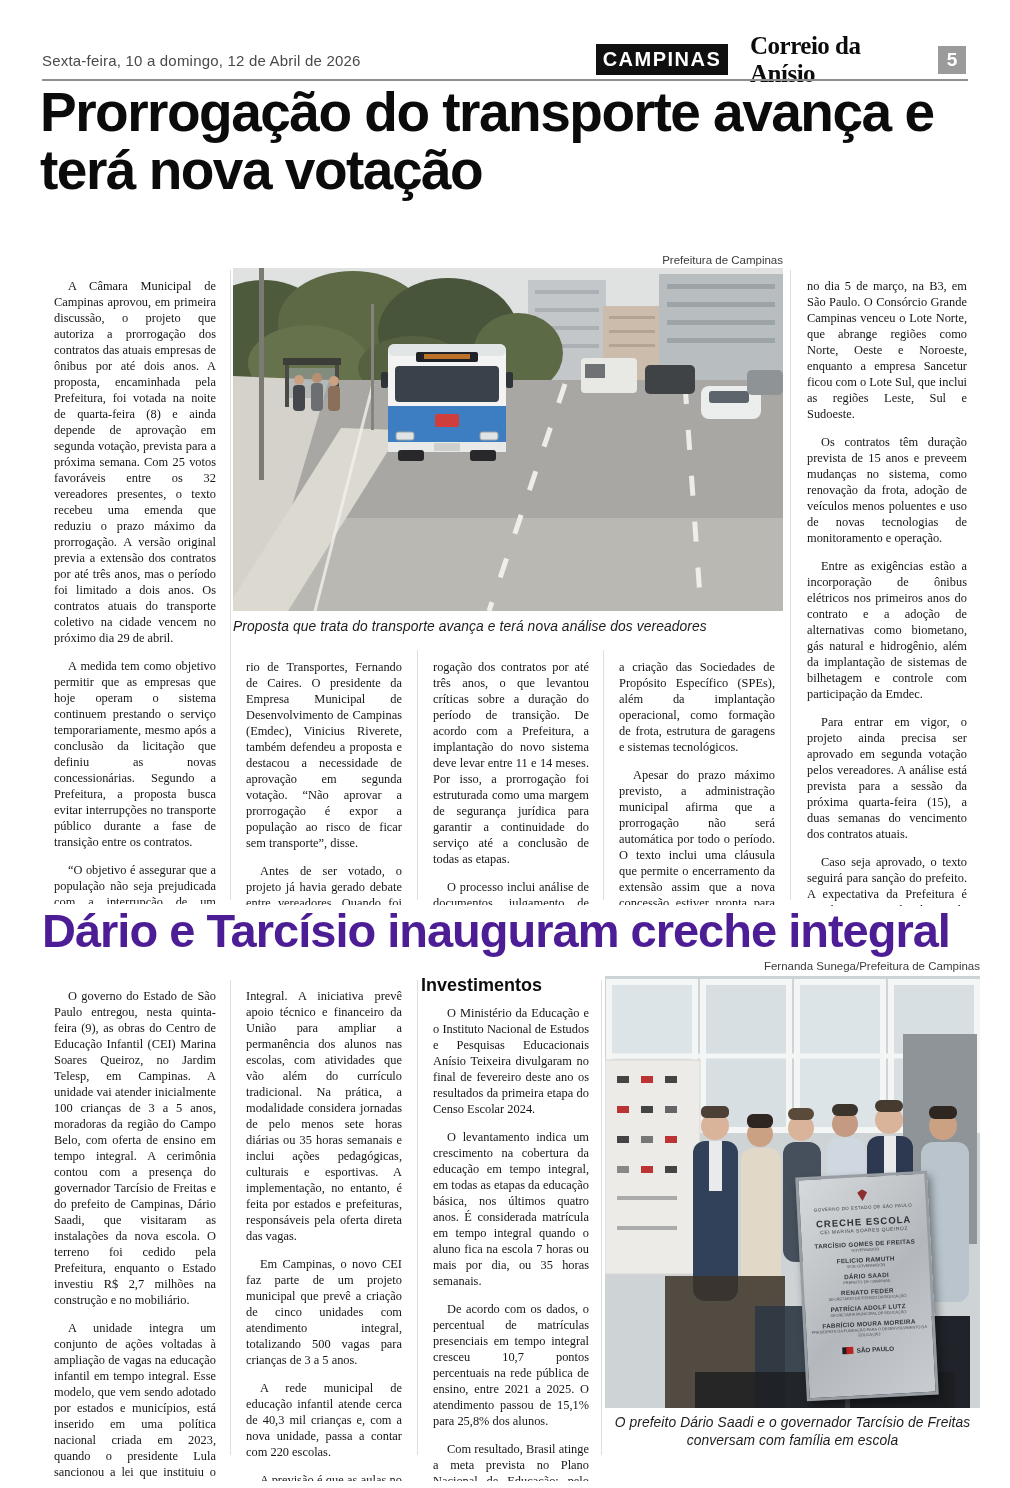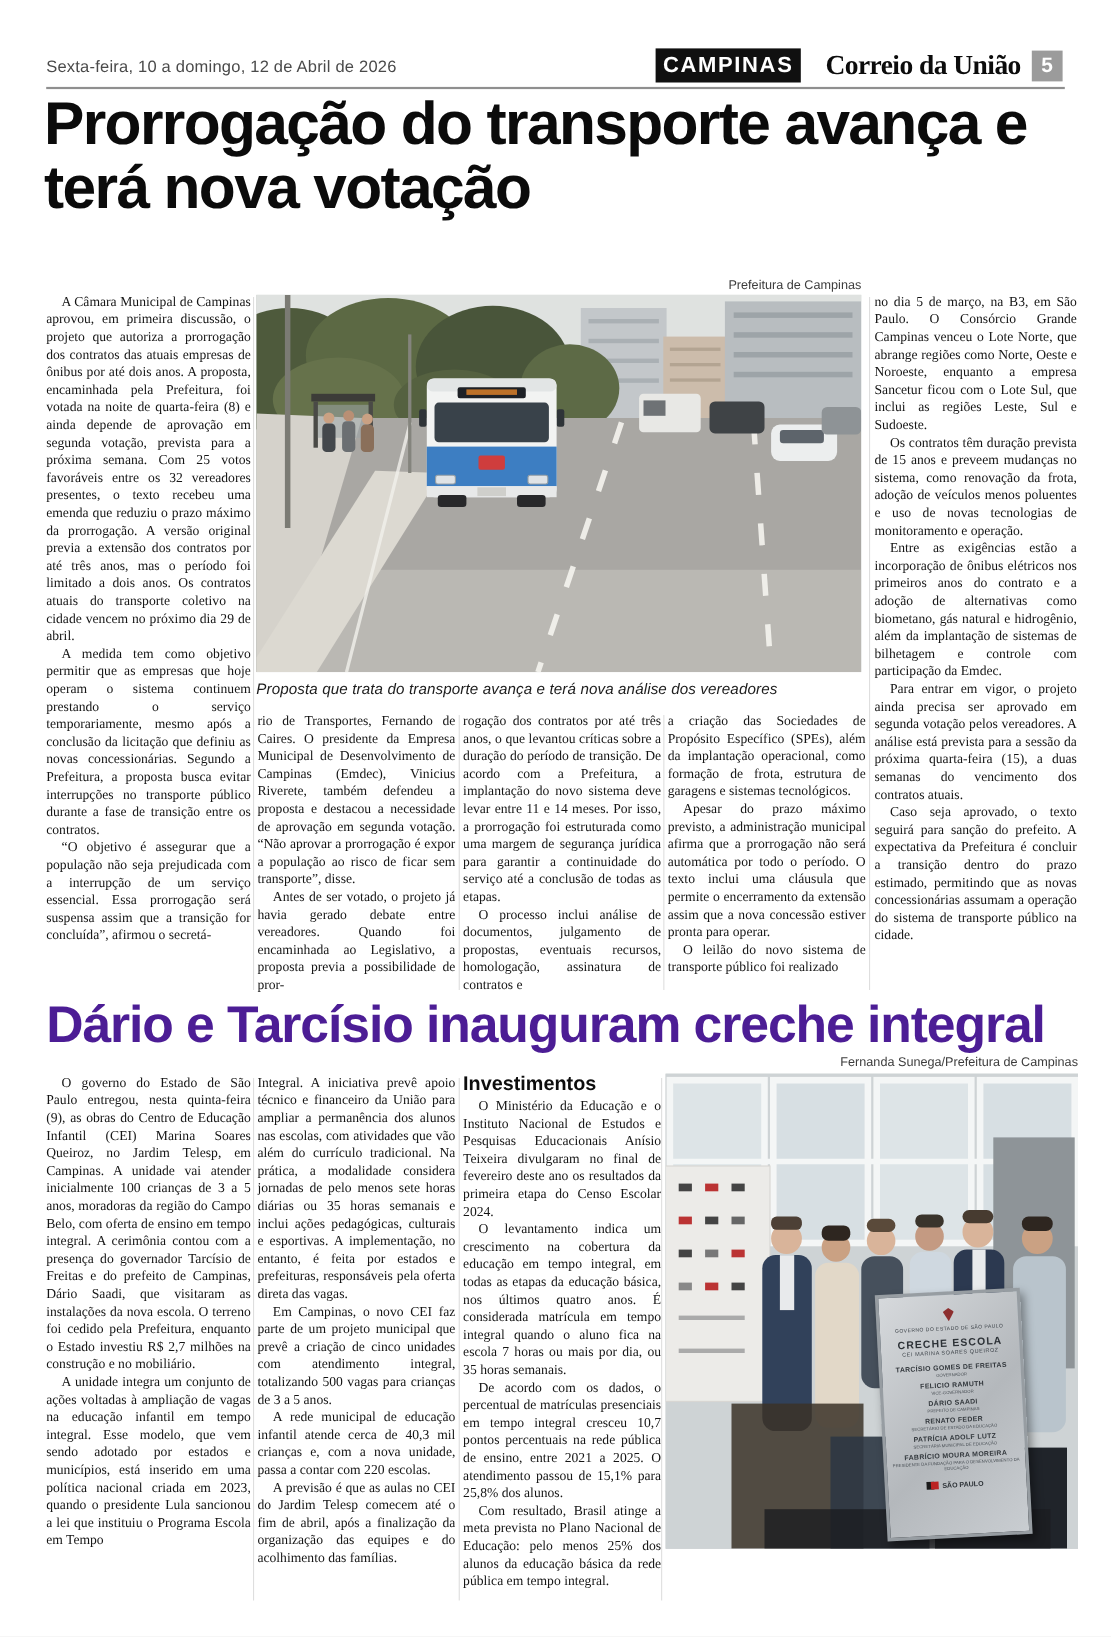--- a/index.html
+++ b/index.html
@@ -30,21 +30,21 @@
   .credit{position:absolute;font-size:11.5px;color:#3c3c3c;}
   #credit1{left:233px;top:254px;width:550px;text-align:right;}
   #credit2{left:530px;top:960px;width:450px;text-align:right;}
   .caption{position:absolute;font-style:italic;font-size:13.8px;color:#1c1c1c;letter-spacing:.1px;line-height:1.3;}
   #caption1{left:233px;top:618px;width:550px;text-align:left;}
   #caption2{left:605px;top:1414px;width:375px;text-align:center;}
 
   
   .textcol{position:absolute;font-family:"Liberation Serif",serif;font-size:12.4px;line-height:16px;
         text-align:justify;color:#151515;overflow:hidden;}
-  .textcol p{margin:0;text-indent:14px;}
+  .textcol p{margin:12px;text-indent:14px;}
   .textcol p.noindent{text-indent:0;}
   .colhead{font-family:"Liberation Sans",sans-serif;font-weight:700;font-size:18px;margin:1px 0 4px;
         text-align:left;color:#0d0d0d;}
   #a1c1{left:42px;top:266px;width:186px;height:638px;}
   #a1c2{left:234px;top:647px;width:180px;height:258px;}
   #a1c3{left:421px;top:647px;width:180px;height:258px;}
   #a1c4{left:607px;top:647px;width:180px;height:258px;}
   #a1c5{left:795px;top:266px;width:184px;height:640px;}
   #a2c1{left:42px;top:976px;width:186px;height:505px;}
   #a2c2{left:234px;top:976px;width:180px;height:505px;}
@@ -72,21 +72,21 @@
   .pl-logo::before{content:"";display:inline-block;width:7px;height:7px;background:#bb2222;
         margin-right:3px;vertical-align:-1px;box-shadow:-4px 0 0 #1c1c1c;}
 </style>
 </head>
 <body>
 
 <div class="page">
 
   <div class="dateline">Sexta-feira, 10 a domingo, 12 de Abril de 2026</div>
   <div class="section-box">CAMPINAS</div>
-  <div class="masthead">Correio da União</div>
+  <div class="masthead">Correio da Anísio</div>
   <div class="pagenum">5</div>
   <div class="header-rule"></div>
 
   <h1 class="hl1">Prorrogação do transporte avança e terá nova votação</h1>
   <div class="credit" id="credit1">Prefeitura de Campinas</div>
 
   <div class="photo1">
     <svg width="550" height="343" viewBox="0 0 550 343">
       <rect width="550" height="130" fill="#dfe2e0"></rect>
       <g>
@@ -273,20 +273,21 @@
           <div class="pl-name">RENATO FEDER</div>
           <div class="pl-role">SECRETÁRIO DE ESTADO DA EDUCAÇÃO</div>
           <div class="pl-name">PATRÍCIA ADOLF LUTZ</div>
           <div class="pl-role">SECRETÁRIA MUNICIPAL DE EDUCAÇÃO</div>
           <div class="pl-name">FABRÍCIO MOURA MOREIRA</div>
           <div class="pl-role">PRESIDENTE DA FUNDAÇÃO PARA O DESENVOLVIMENTO DA EDUCAÇÃO</div>
           <div class="pl-logo">SÃO PAULO</div>
         </div>
     </div>
   </div>
+  <div class="caption" id="caption2">O prefeito Dário Saadi e o governador Tarcísio de Freitas conversam com família em escola</div>
 
   <div class="textcol" id="a2c1">
       <p>O governo do Estado de São Paulo entregou, nesta quinta-feira (9), as obras do Centro de Educação Infantil (CEI) Marina Soares Queiroz, no Jardim Telesp, em Campinas. A unidade vai atender inicialmente 100 crianças de 3 a 5 anos, moradoras da região do Campo Belo, com oferta de ensino em tempo integral. A cerimônia contou com a presença do governador Tarcísio de Freitas e do prefeito de Campinas, Dário Saadi, que visitaram as instalações da nova escola. O terreno foi cedido pela Prefeitura, enquanto o Estado investiu R$ 2,7 milhões na construção e no mobiliário.</p>
       <p>A unidade integra um conjunto de ações voltadas à ampliação de vagas na educação infantil em tempo integral. Esse modelo, que vem sendo adotado por estados e municípios, está inserido em uma política nacional criada em 2023, quando o presidente Lula sancionou a lei que instituiu o Programa Escola em Tempo</p>
     </div>
   <div class="textcol" id="a2c2">
       <p class="noindent">Integral. A iniciativa prevê apoio técnico e financeiro da União para ampliar a permanência dos alunos nas escolas, com atividades que vão além do currículo tradicional. Na prática, a modalidade considera jornadas de pelo menos sete horas diárias ou 35 horas semanais e inclui ações pedagógicas, culturais e esportivas. A implementação, no entanto, é feita por estados e prefeituras, responsáveis pela oferta direta das vagas.</p>
       <p>Em Campinas, o novo CEI faz parte de um projeto municipal que prevê a criação de cinco unidades com atendimento integral, totalizando 500 vagas para crianças de 3 a 5 anos.</p>
       <p>A rede municipal de educação infantil atende cerca de 40,3 mil crianças e, com a nova unidade, passa a contar com 220 escolas.</p>
       <p>A previsão é que as aulas no CEI do Jardim Telesp comecem até o fim de abril, após a finalização da organização das equipes e do acolhimento das famílias.</p>

